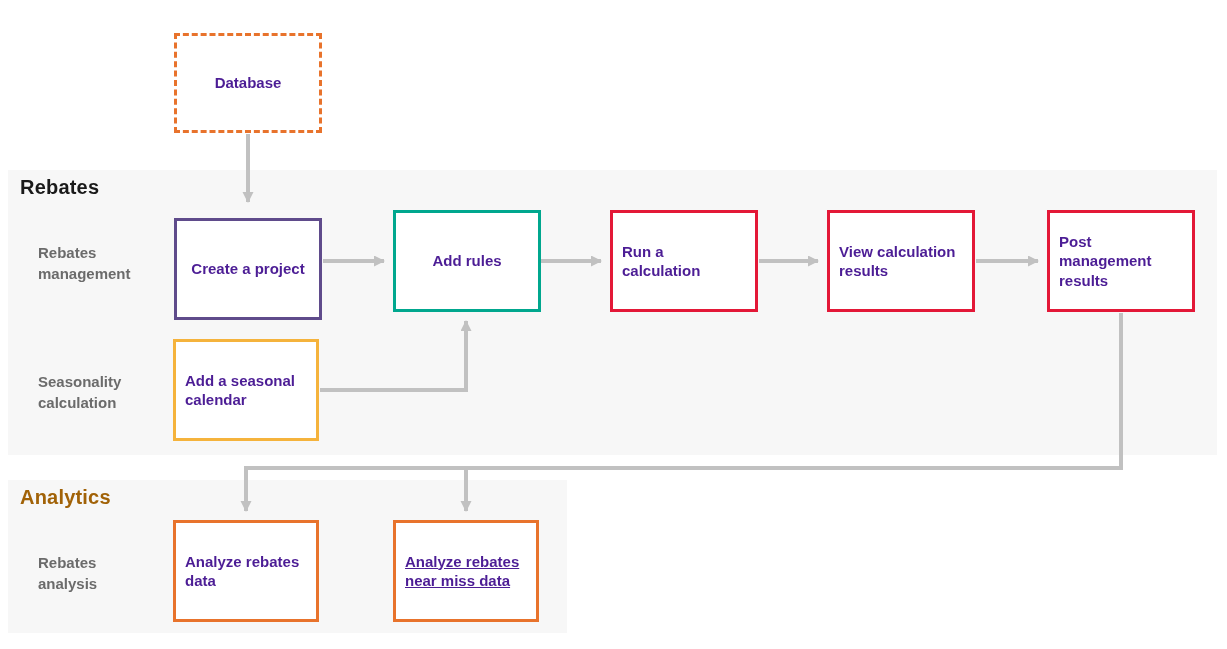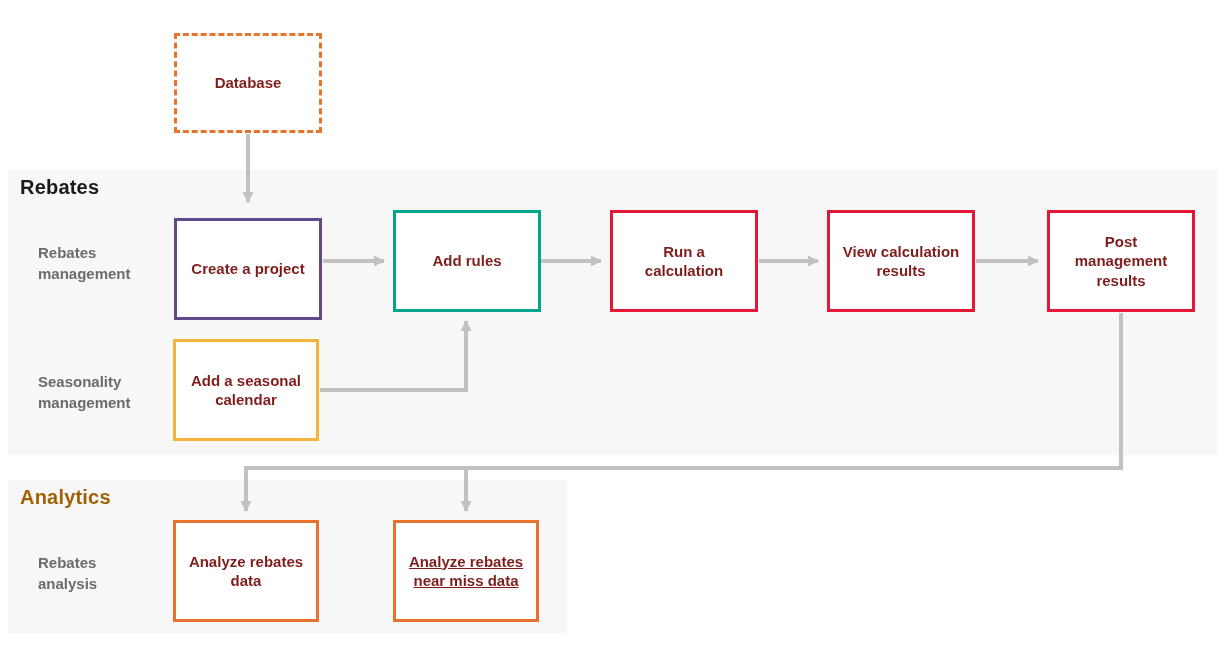--- a/index.html
+++ b/index.html
@@ -5,22 +5,22 @@
   html,body{margin:0;padding:0;background:#ffffff;}
   body{font-family:"Liberation Sans","DejaVu Sans",sans-serif;}
   #stage{position:relative;width:1227px;height:649px;background:#ffffff;overflow:hidden;}
 
   .band{position:absolute;background:#f7f7f7;}
   .band-title{position:absolute;left:12px;top:6px;font-size:20px;font-weight:bold;color:#1a1a1a;letter-spacing:.2px;}
 
   .lane-label{position:absolute;width:118px;font-size:15px;font-weight:bold;color:#6b6b6b;line-height:1.42;}
 
   .node{position:absolute;width:148px;height:102px;background:#ffffff;border:3px solid #999;
-        box-sizing:border-box;display:flex;align-items:center;justify-content:center;text-align:center;
-        font-size:15px;font-weight:bold;color:#7f1d1d;line-height:1.3;padding:4px 9px;}
+        box-sizing:border-box;display:flex;align-items:center;justify-content:center;
+        font-size:15px;font-weight:bold;color:#4c1d95;line-height:1.3;padding:4px 9px;}
   .node.dashed{border-style:dashed;}
 
   svg.connector-layer{position:absolute;left:0;top:0;pointer-events:none;}
   .connector{fill:none;stroke-width:4;stroke-linecap:butt;stroke-linejoin:miter;}
 </style>
 </head>
 <body>
 
 <div id="stage">
 
@@ -28,21 +28,21 @@
   <div class="band" style="left: 8px; top: 170px; width: 1209px; height: 285px; background: rgb(247, 247, 247);">
     <div class="band-title" style="color: rgb(26, 26, 26);">Rebates</div>
   </div>
 
   <div class="band" style="left: 8px; top: 480px; width: 559px; height: 153px; background: rgb(247, 247, 247);">
     <div class="band-title" style="color: #a16207;">Analytics</div>
   </div>
 
   <div class="lane-label" style="left: 38px; top: 242px; color: rgb(107, 107, 107);">Rebates management</div>
 
-  <div class="lane-label" style="left: 38px; top: 371px; color: rgb(107, 107, 107);">Seasonality management</div>
+  <div class="lane-label" style="left: 38px; top: 371px; color: rgb(107, 107, 107);">Seasonality calculation</div>
 
   <div class="lane-label" style="left: 38px; top: 552px; color: rgb(107, 107, 107);">Rebates analysis</div>
 
   <svg class="connector-layer" width="1227" height="649" viewBox="0 0 1227 649">
     <defs>
       <marker id="arrow" markerUnits="userSpaceOnUse" markerWidth="16" markerHeight="16" refX="10" refY="5.5" orient="auto">
         <path id="arrowhead-shape" d="M0,0 L11,5.5 L0,11 z" fill="#c1c1c1"></path>
       </marker>
     </defs>
     <path class="connector" marker-end="url(#arrow)" d="M248,134 L248,202" stroke="#c1c1c1"></path>

